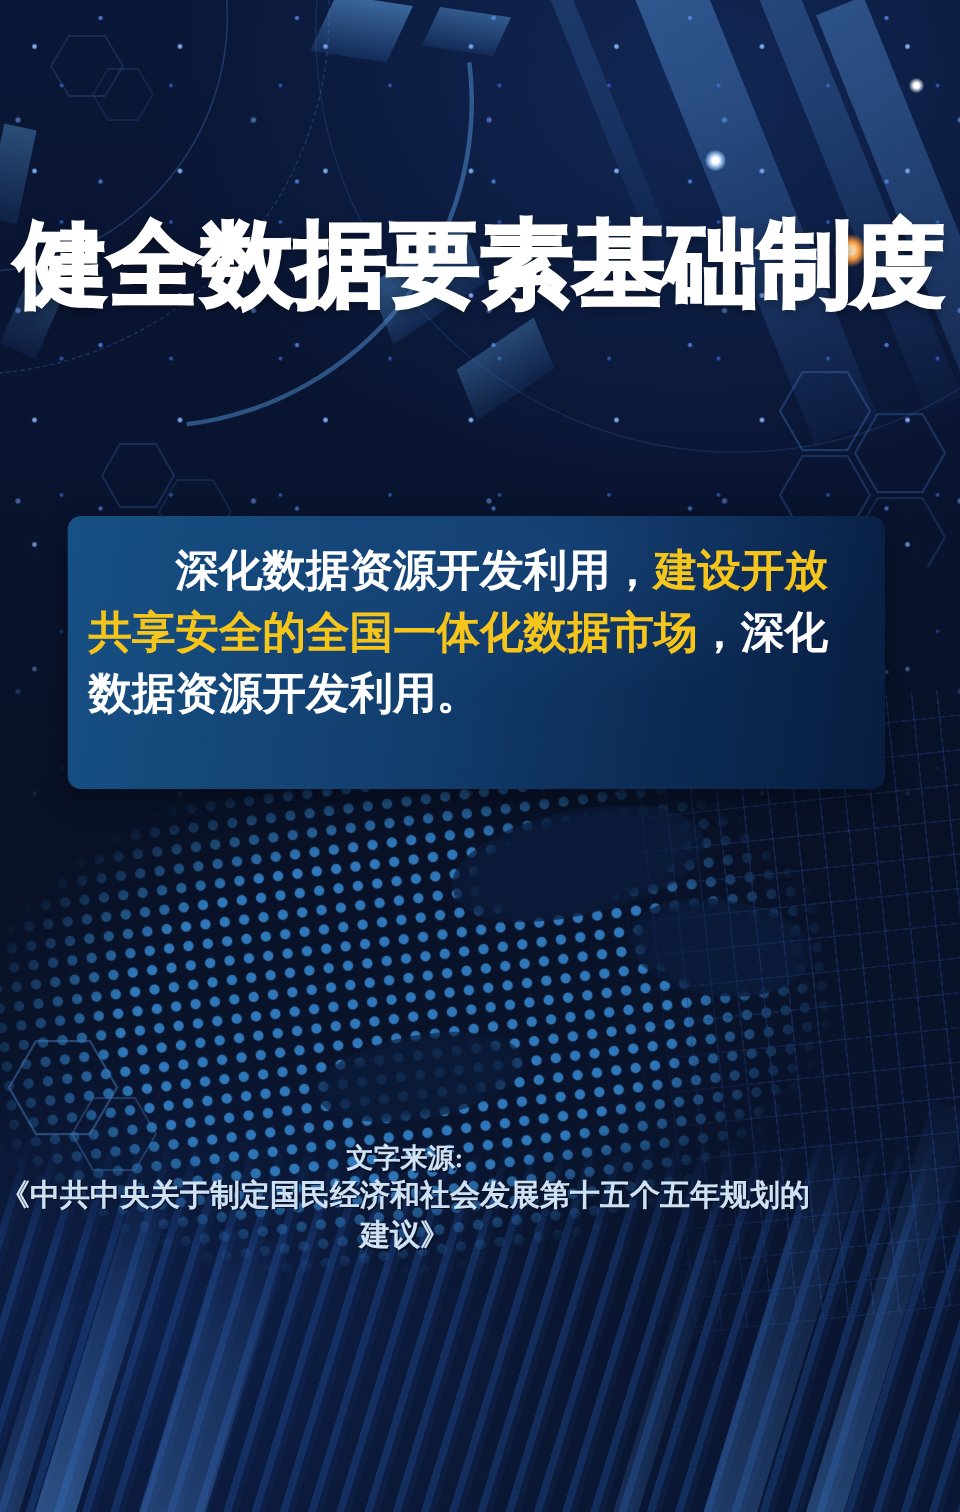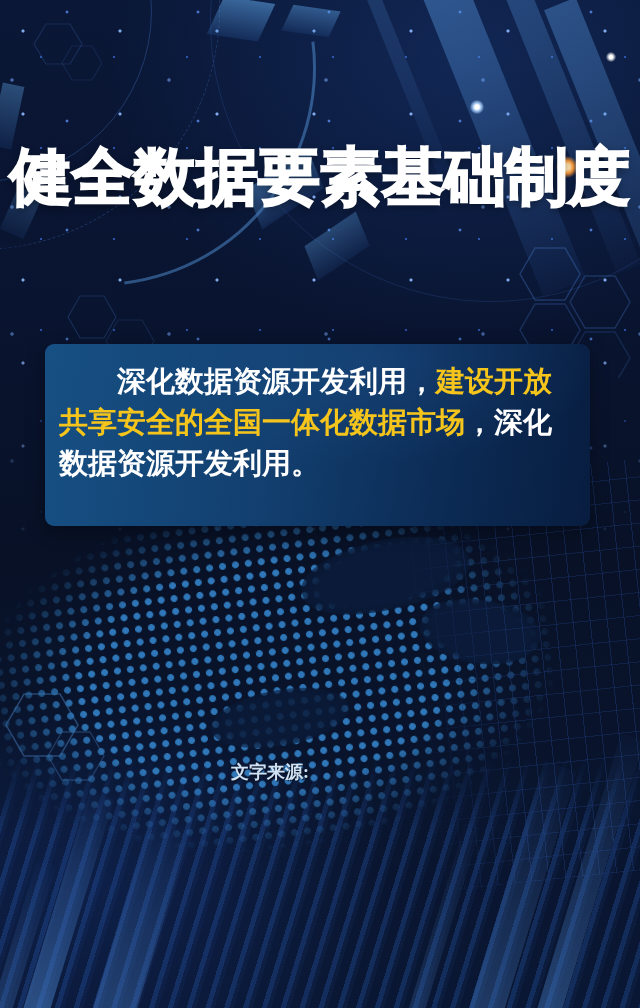--- a/index.html
+++ b/index.html
@@ -182,20 +182,21 @@
   <div class="glow-dot white2"></div>
 
   <h1 class="title">健全数据要素基础制度</h1>
 
   <div class="quote-card">
     <p class="quote-text"><span>深化数据资源开发利用，</span><span class="seg-hl">建设开放共享安全的全国一体化数据市场</span><span>，深化数据资源开发利用。</span></p>
   </div>
 
   <div class="source">
     <div class="source-label">文字来源:</div>
+    <div class="source-doc">《中共中央关于制定国民经济和社会发展第十五个五年规划的建议》</div>
   </div>
 
   <div class="footer-logo">
     
     
     
   </div>
 
 </div>
 

